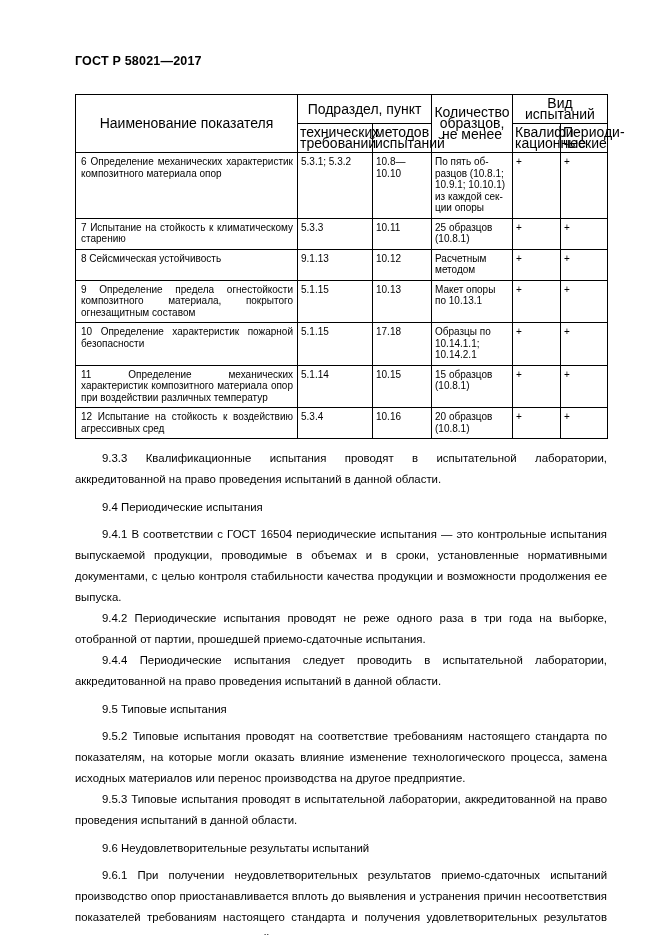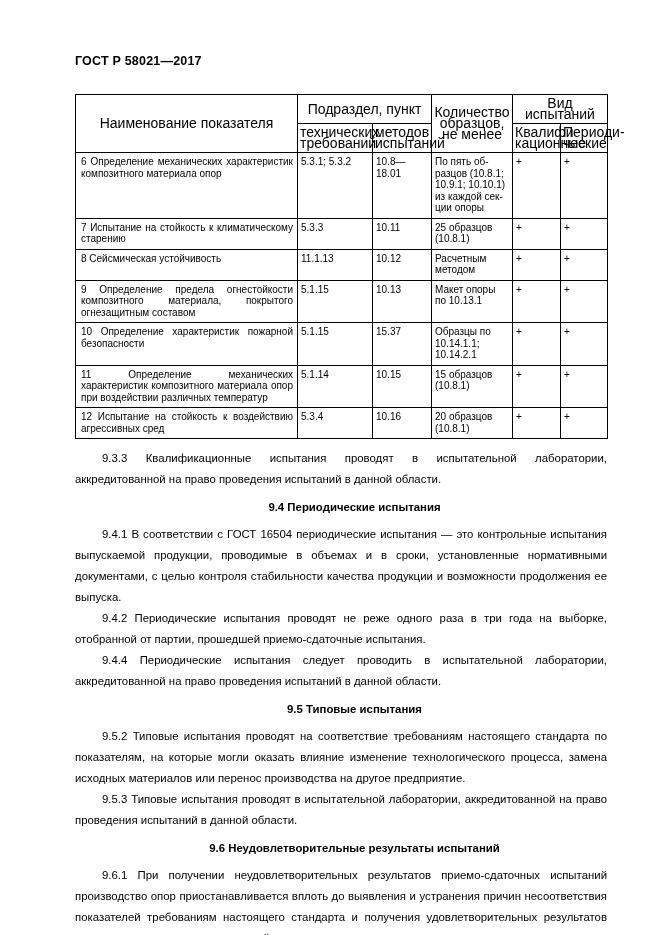--- a/index.html
+++ b/index.html
@@ -60,22 +60,22 @@
     width: 532px;
     font-size: 11.4px;
     line-height: 21px;
     text-align: justify;
   }
   .body-block p {
     margin: 0;
     text-indent: 27px;
   }
   .body-block p.heading {
-    font-weight: bold;
-    text-align: center;
+    font-weight: normal;
+    text-align: left;
     margin: 7px 0 6px 0;
   }
   .page-num {
     margin-top: 8px;
     font-size: 11.4px;
     text-indent: 0;
     font-family: Liberation Mono, monospace;
   }
 </style>
 </head>
@@ -113,60 +113,60 @@
 кационные</th>
         <th>Периоди-
 ческие</th>
       </tr>
     </thead>
     <tbody>
       <tr>
         <td class="name-cell">6  Определение  механических  характеристик композитного материала опор</td>
         <td>5.3.1; 5.3.2</td>
         <td>10.8—
-18.01</td>
+10.10</td>
         <td>По пять об-
 разцов (10.8.1;
 10.9.1; 10.10.1)
 из каждой сек-
 ции опоры</td>
         <td>+</td>
         <td>+</td>
       </tr>
       <tr>
         <td class="name-cell">7 Испытание на стойкость к климатическому старению</td>
         <td>5.3.3</td>
         <td>10.11</td>
         <td>25 образцов
 (10.8.1)</td>
         <td>+</td>
         <td>+</td>
       </tr>
       <tr>
         <td class="name-cell">8 Сейсмическая устойчивость</td>
-        <td>11.1.13</td>
+        <td>9.1.13</td>
         <td>10.12</td>
         <td>Расчетным
 методом</td>
         <td>+</td>
         <td>+</td>
       </tr>
       <tr>
         <td class="name-cell">9 Определение предела огнестойкости композитного материала, покрытого огнезащитным составом</td>
         <td>5.1.15</td>
         <td>10.13</td>
         <td>Макет опоры
 по 10.13.1</td>
         <td>+</td>
         <td>+</td>
       </tr>
       <tr>
         <td class="name-cell">10  Определение  характеристик  пожарной безопасности</td>
         <td>5.1.15</td>
-        <td>15.37</td>
+        <td>17.18</td>
         <td>Образцы по
 10.14.1.1;
 10.14.2.1</td>
         <td>+</td>
         <td>+</td>
       </tr>
       <tr>
         <td class="name-cell">11  Определение  механических  характеристик композитного материала опор при воздействии различных температур</td>
         <td>5.1.14</td>
         <td>10.15</td>

